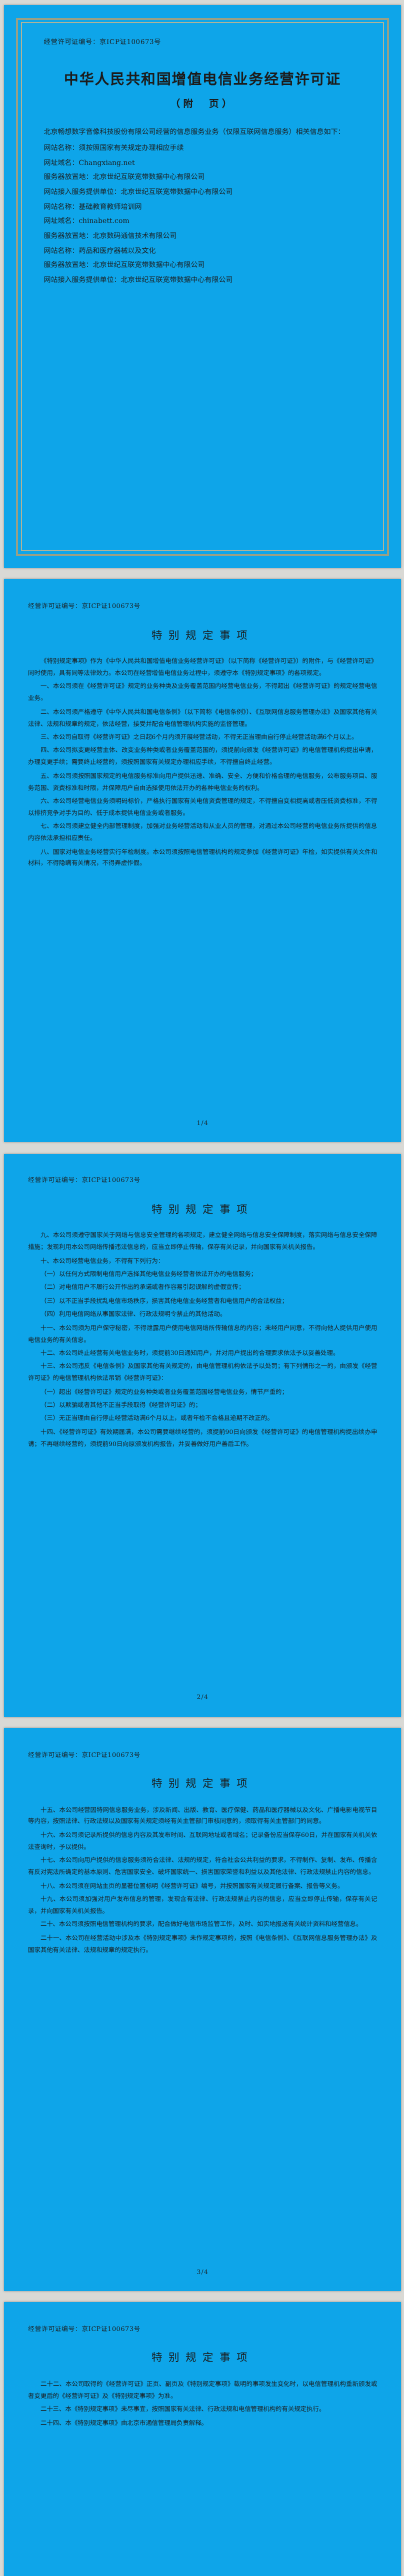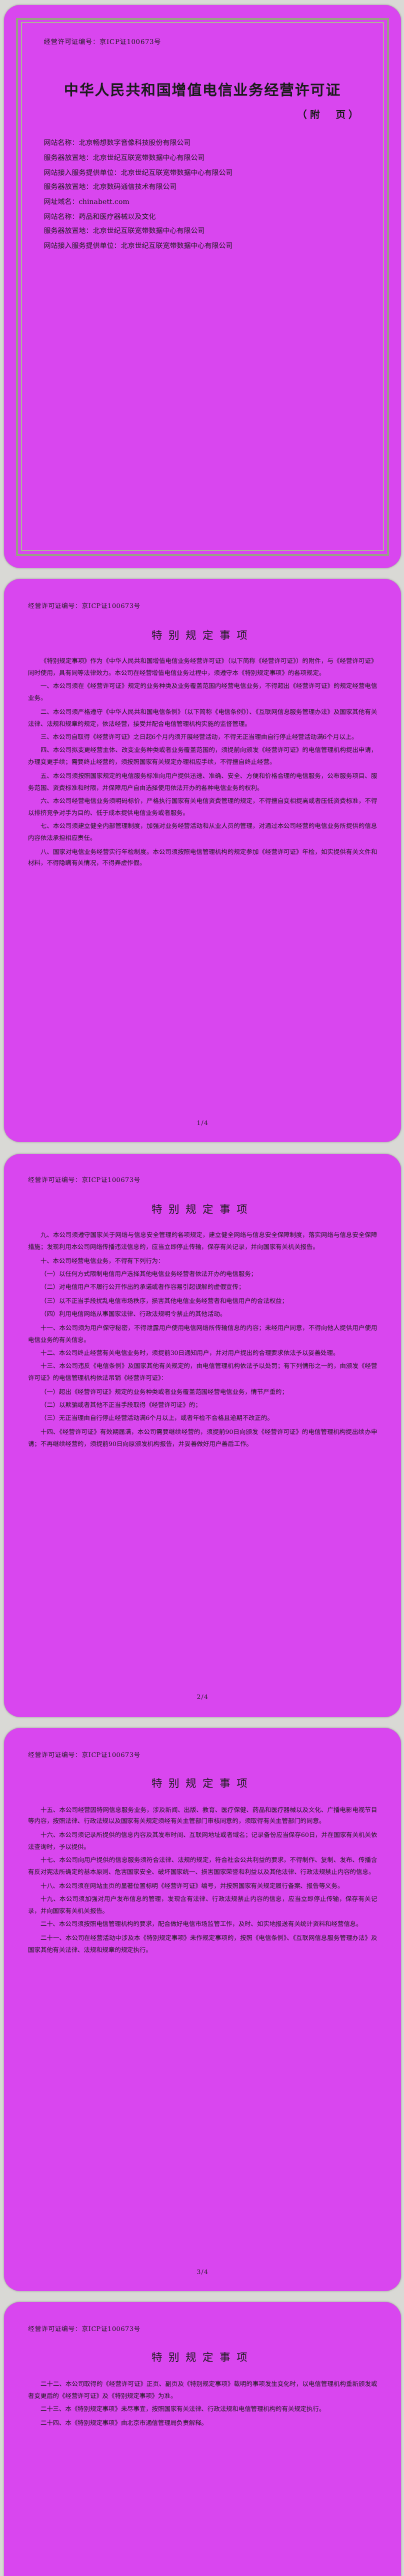--- a/index.html
+++ b/index.html
@@ -7,51 +7,50 @@
   body {
     width: 405px;
     background: #d9d9d5;
     font-family: "DejaVu Serif", "Liberation Serif", serif;
     color: #1c1c1c;
   }
   .scan { padding: 5.2px 4.1px 3.1px; }
   .page {
     width: 397px;
     height: 563px;
-    background: #d946ef;
+    background: #0ea5e9;
     margin: 0 0 11.3px 0;
     position: relative;
     box-shadow: 0 0 2.1px rgba(0,0,0,.35);
     overflow: hidden;
-    border-radius: 16px;
   }
   .page:last-child { margin-bottom: 0; }
 
   
   .cert-frame {
     position: absolute;
     inset: 12.4px;
     border: 2.6px double #99a085;
     padding: 2.6px;
   }
   .cert-inner {
     height: 100%;
     border: 0.5px solid #aeb399;
     padding: 12.4px 21.6px;
   }
   .license-line { font-size: 6.7px; letter-spacing: 0.3px; }
   .cert-title {
-    margin: 32px 0 0;
+    margin: 21px 0 0;
     text-align: center;
     font-size: 14.4px;
     font-weight: bold;
     letter-spacing: 1px;
   }
   .cert-subtitle {
-    text-align: right;
+    text-align: center;
     font-size: 9.8px;
     letter-spacing: 3.1px;
     margin-top: 8.2px;
     font-weight: bold;
   }
   .cert-body { margin-top: 15.5px; font-size: 7px; line-height: 2.1; }
   .cert-intro { margin: 0 0 1px; text-align: justify; }
   .cert-entry { white-space: normal; }
   .entry-label { font-weight: normal; }
 
@@ -90,36 +89,43 @@
 
   <div class="page cert-page">
     <div class="cert-frame">
       <div class="cert-inner">
         <div class="license-line">
           <span>经营许可证编号：</span><span>京ICP证100673号</span>
         </div>
         <h1 class="cert-title">中华人民共和国增值电信业务经营许可证</h1>
         <div class="cert-subtitle">（附　页）</div>
         <div class="cert-body">
+          <p class="cert-intro">北京畅想数字音像科技股份有限公司经营的信息服务业务（仅限互联网信息服务）相关信息如下：</p>
           <div class="cert-entries">
 
           <div class="cert-entry">
-              <span class="entry-label">网站名称：</span><span class="entry-value">北京畅想数字音像科技股份有限公司</span>
+              <span class="entry-label">网站名称：</span><span class="entry-value">须按照国家有关规定办理相应手续</span>
+            </div>
+              <div class="cert-entry">
+              <span class="entry-label">网址域名：</span><span class="entry-value">Changxiang.net</span>
             </div>
               <div class="cert-entry">
               <span class="entry-label">服务器放置地：</span><span class="entry-value">北京世纪互联宽带数据中心有限公司</span>
             </div>
               <div class="cert-entry">
               <span class="entry-label">网站接入服务提供单位：</span><span class="entry-value">北京世纪互联宽带数据中心有限公司</span>
             </div>
               <div class="cert-entry">
+              <span class="entry-label">网站名称：</span><span class="entry-value">基础教育教师培训网</span>
+            </div>
+              <div class="cert-entry">
+              <span class="entry-label">网址域名：</span><span class="entry-value">chinabett.com</span>
+            </div>
+              <div class="cert-entry">
               <span class="entry-label">服务器放置地：</span><span class="entry-value">北京数码通信技术有限公司</span>
-            </div>
-              <div class="cert-entry">
-              <span class="entry-label">网址域名：</span><span class="entry-value">chinabett.com</span>
             </div>
               <div class="cert-entry">
               <span class="entry-label">网站名称：</span><span class="entry-value">药品和医疗器械以及文化</span>
             </div>
               <div class="cert-entry">
               <span class="entry-label">服务器放置地：</span><span class="entry-value">北京世纪互联宽带数据中心有限公司</span>
             </div>
               <div class="cert-entry">
               <span class="entry-label">网站接入服务提供单位：</span><span class="entry-value">北京世纪互联宽带数据中心有限公司</span>
             </div>

